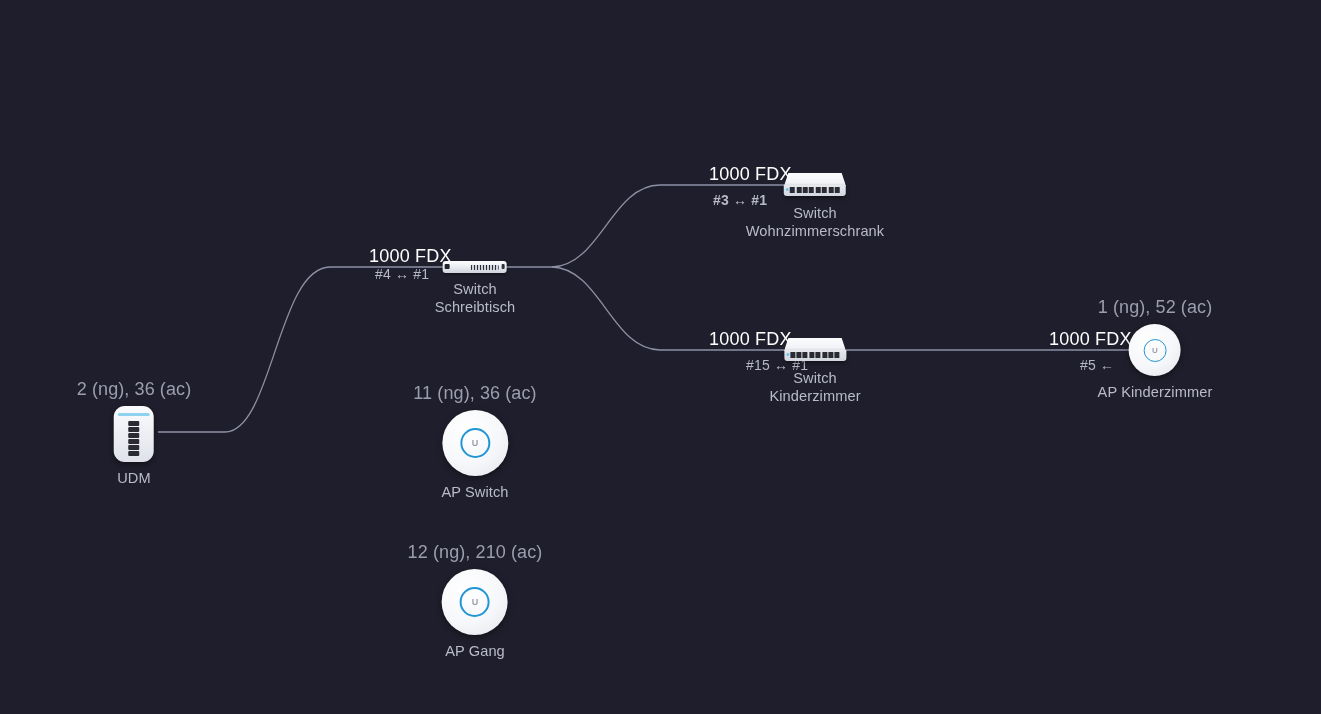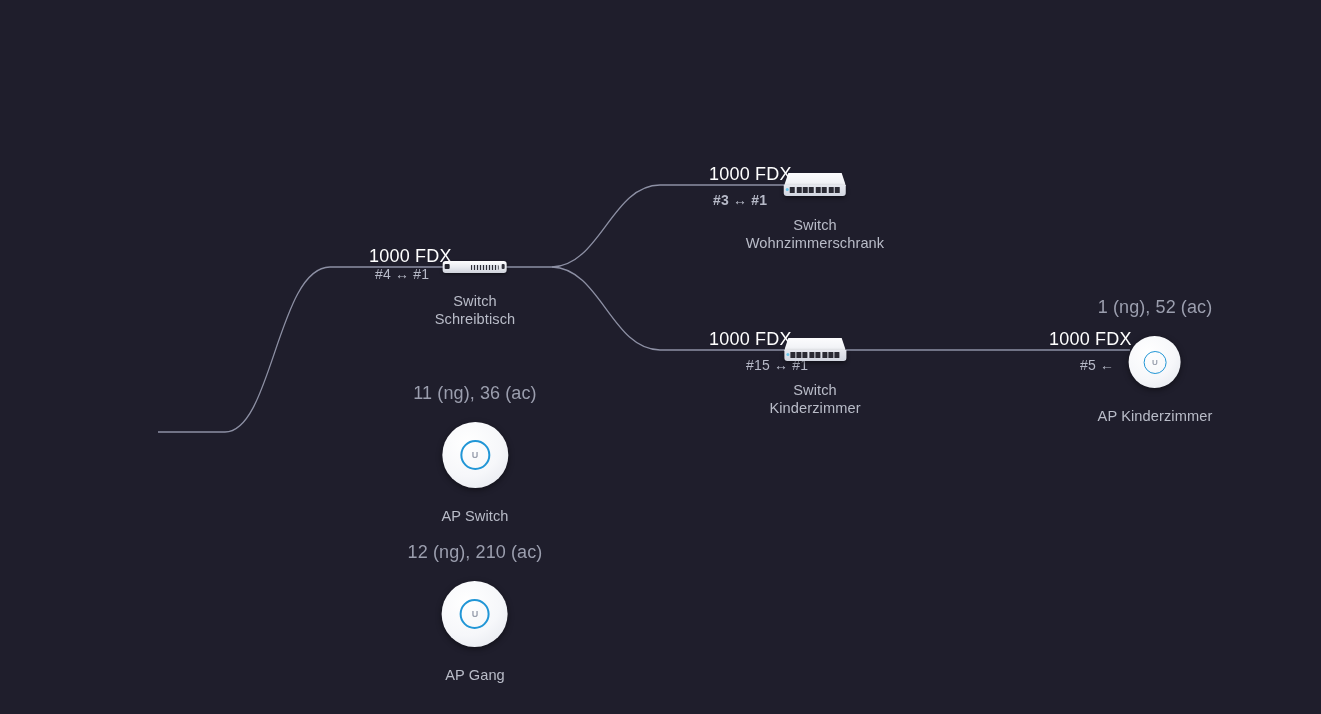--- a/index.html
+++ b/index.html
@@ -47,21 +47,20 @@
     color: #b6b9c7;
     font-size: 14px;
   }
 
   
   .node {
     position: absolute;
     display: flex;
     flex-direction: column;
     align-items: center;
-    gap: 12px;
   }
   .node-clients {
     color: #9b9eae;
     font-size: 18px;
     white-space: nowrap;
     letter-spacing: .1px;
     margin-bottom: 6px;
   }
   .node-name {
     color: #b9bcc8;
@@ -244,20 +243,35 @@
 
   <div class="link-label" style="left:709px; top:164px;">1000  FDX</div>
   <div class="link-label below" style="left:713px; top:192px;font-weight:bold;">#3 ↔ #1</div>
 
   <div class="link-label" style="left:709px; top:329px;">1000  FDX</div>
   <div class="link-label below" style="left:746px; top:357px;">#15 ↔ #1</div>
 
   <div class="link-label" style="left:1049px; top:329px;">1000  FDX</div>
   <div class="link-label below" style="left:1080px; top:357px;">#5 ←</div>
 
+  <div class="node" style="left:134px; top:379px; transform:translateX(-50%);">
+    <div class="node-clients">2 (ng), 36 (ac)</div>
+    <div class="udm-icon">
+      <div class="udm-strip"></div>
+      <div class="udm-ports">
+        <i></i>
+          <i></i>
+          <i></i>
+          <i></i>
+          <i></i>
+          <i></i>
+      </div>
+    </div>
+    <div class="node-name">UDM</div>
+  </div>
 
   <div class="node" style="left:475px; top:261px; transform:translateX(-50%);">
     <div class="switch-flat">
       <div class="sf-left"></div>
       <div class="sf-ports"></div>
       <div class="sf-end"></div>
     </div>
     <div class="node-name">Switch
 Schreibtisch</div>
   </div>

